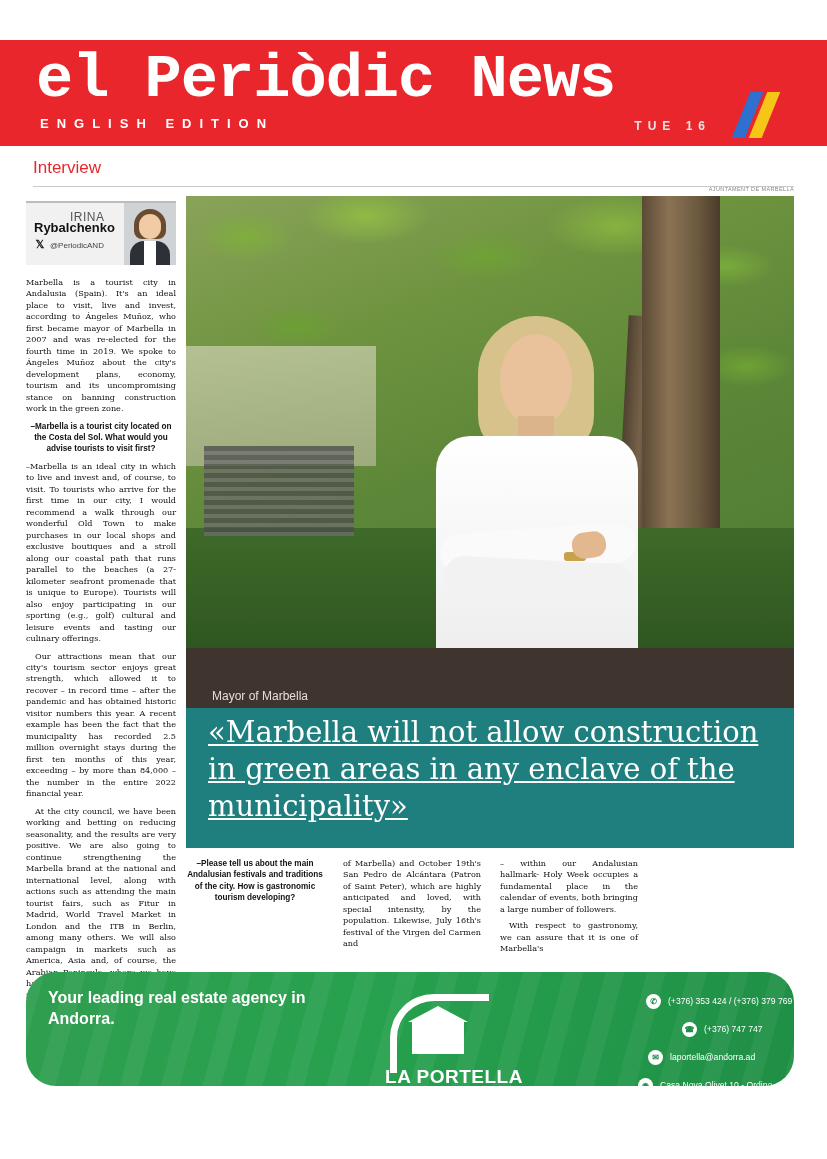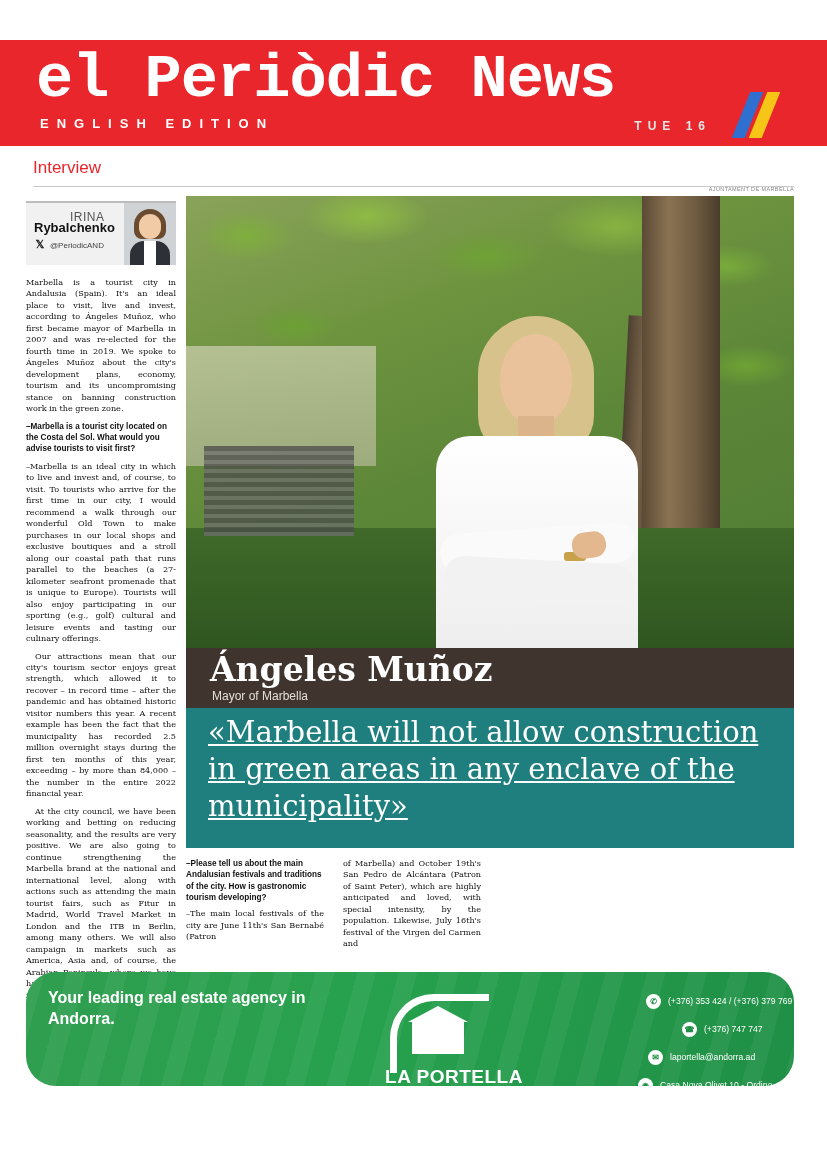--- a/index.html
+++ b/index.html
@@ -172,21 +172,21 @@
   }
   .col-left p { margin: 0 0 6px 0; }
   .col-left p.ind { text-indent: 9px; }
   .q {
     font-family: "Liberation Sans", sans-serif;
     font-weight: bold;
     font-size: 8.2px;
     line-height: 1.38;
     color: #111;
     margin: 0 0 5px 0;
-    text-align: left;
+    text-align: center;
   }
 
   
   .photo {
     position: absolute;
     left: 186px; top: 196px;
     width: 608px; height: 452px;
     overflow: hidden;
     background: #4a6a32;
   }
@@ -516,35 +516,37 @@
     <div class="f-green"></div>
     <div class="f-jacket"></div>
     <div class="f-armL"></div>
     <div class="f-armR"></div>
     <div class="f-watch"></div>
     <div class="f-hand"></div>
   </div>
 </div>
 
 <div class="name-band">
-  <div class="nm">Ángeles Muñoz</div>
   <div class="role">Mayor of Marbella</div>
 </div>
 
 <div class="quote-band">
   <div class="qt">«Marbella will not allow construction in green areas in any enclave of the municipality»</div>
 </div>
 
 <div class="botcols">
   <div class="botcol bc0">
     <p class="q">–Please tell us about the main Andalusian festivals and traditions of the city. How is gastronomic tourism developing?</p>
-    <p>–The main local festivals of the city are June 11th's San Bernabé (Patron</p>
   </div>
   <div class="botcol bc1">
     <p>of Marbella) and October 19th's San Pedro de Alcántara (Patron of Saint Peter), which are highly anticipated and loved, with special intensity, by the population. Likewise, July 16th's festival of the Virgen del Carmen and</p>
+  </div>
+  <div class="botcol bc2">
+    <p>– within our Andalusian hallmark- Holy Week occupies a fundamental place in the calendar of events, both bringing a large number of followers.</p>
+    <p class="ind">With respect to gastronomy, we can assure that it is one of Marbella's</p>
   </div>
 </div>
 
 <div class="ad">
   <div class="stripes"></div>
   <div class="ad-h">Your leading real estate agency in Andorra.</div>
 
   <div class="ad-logo">
     <div class="mark"></div>
     <div class="roof"></div>

